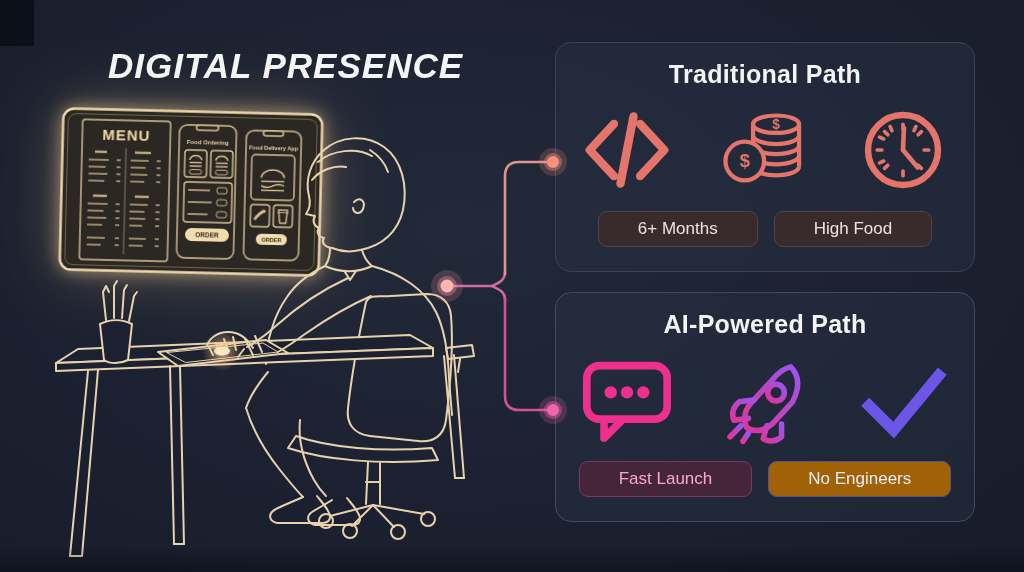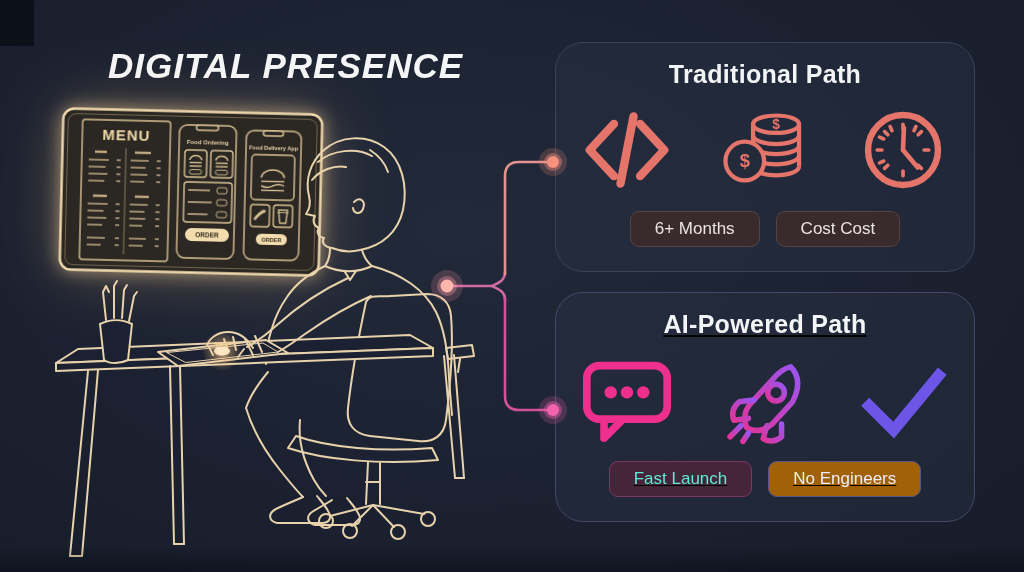--- a/index.html
+++ b/index.html
@@ -12,30 +12,30 @@
   .bottom-vignette{position:absolute;left:0;bottom:0;width:100%;height:26px;
     background:linear-gradient(to bottom, rgba(5,8,14,0) 0%, rgba(5,8,14,0.45) 100%);}
   .page-title{
     position:absolute;left:108px;top:46px;
     font-size:35px;font-weight:600;color:#f5f6f7;letter-spacing:1px;white-space:nowrap;font-style:italic;
   }
   
   .board{position:absolute;left:60px;top:110px;width:262px;height:164px;transform:rotate(1.4deg);}
   .board svg{filter:drop-shadow(0 0 9px rgba(255,216,160,.55)) drop-shadow(0 0 30px rgba(255,200,130,.28));}
   
-  .panel{position:absolute;left:555px;width:420px;height:230px;border-radius:28px;
+  .panel{position:absolute;left:555px;width:420px;height:230px;border-radius:16px;
     background:rgba(39,47,65,.55);border:1px solid #3a4258;box-sizing:border-box;}
   .panel.ai{border-color:#49456b;}
   .panel-title{text-align:center;margin-top:17px;font-size:25px;font-weight:700;color:#f3f4f6;letter-spacing:.3px;}
   .icon-row{display:flex;justify-content:center;align-items:center;gap:42px;margin-top:10px;height:102px;}
   .icon-row .ic{width:96px;height:96px;display:flex;align-items:center;justify-content:center;}
   .badge-row{display:flex;justify-content:center;gap:16px;margin-top:10px;}
-  .badge{font-size:17px;padding:7px 24px;border-radius:9px;border:1px solid;line-height:1.2;}
+  .badge{font-size:17px;padding:7px 39px;border-radius:9px;border:1px solid;line-height:1.2;}
   .badge.b-months,.badge.b-cost{background:#392b2b;border-color:#564242;color:#e9e4e2;}
-  .badge.b-launch{background:#452539;border-color:#7c3960;color:#5eead4;}
+  .badge.b-launch{background:#452539;border-color:#7c3960;color:#f9a8d4;}
   .badge.b-engineers{background:#a16207;border-color:#5b538c;color:#eeecf8;}
   .overlay{position:absolute;left:0;top:0;pointer-events:none;}
 </style>
 </head>
 <body>
 
 <div class="corner-patch"></div>
 
 <div class="page-title">DIGITAL PRESENCE</div>
 
@@ -291,25 +291,25 @@
               <line x1="24.5" y1="64" x2="29" y2="62"></line>
           </g>
           <line x1="50" y1="50" x2="51" y2="26" stroke-width="5"></line>
           <line x1="50" y1="50" x2="66" y2="69" stroke-width="5"></line>
         </g>
       </svg>
     </span>
   </div>
   <div class="badge-row">
     <span class="badge b-months">6+ Months</span>
-    <span class="badge b-cost">Cost Cost</span>
+    <span class="badge b-cost">High Food</span>
   </div>
 </div>
 
-<div class="panel ai" style="top:292px;text-decoration:underline;">
+<div class="panel ai" style="top:292px;">
   <div class="panel-title">AI-Powered Path</div>
   <div class="icon-row">
     <span class="ic">
       <svg width="96" height="88" viewBox="0 0 100 92">
         <g stroke="#ee2f8e" stroke-width="8" fill="none" stroke-linejoin="round">
           <rect x="8" y="10" width="84" height="56" rx="13"></rect>
           <path d="M26,66 L26,86 L46,66"></path>
         </g>
         <circle cx="33" cy="38" r="6.5" fill="#ee2f8e"></circle>
         <circle cx="50" cy="38" r="6.5" fill="#ee2f8e"></circle>

